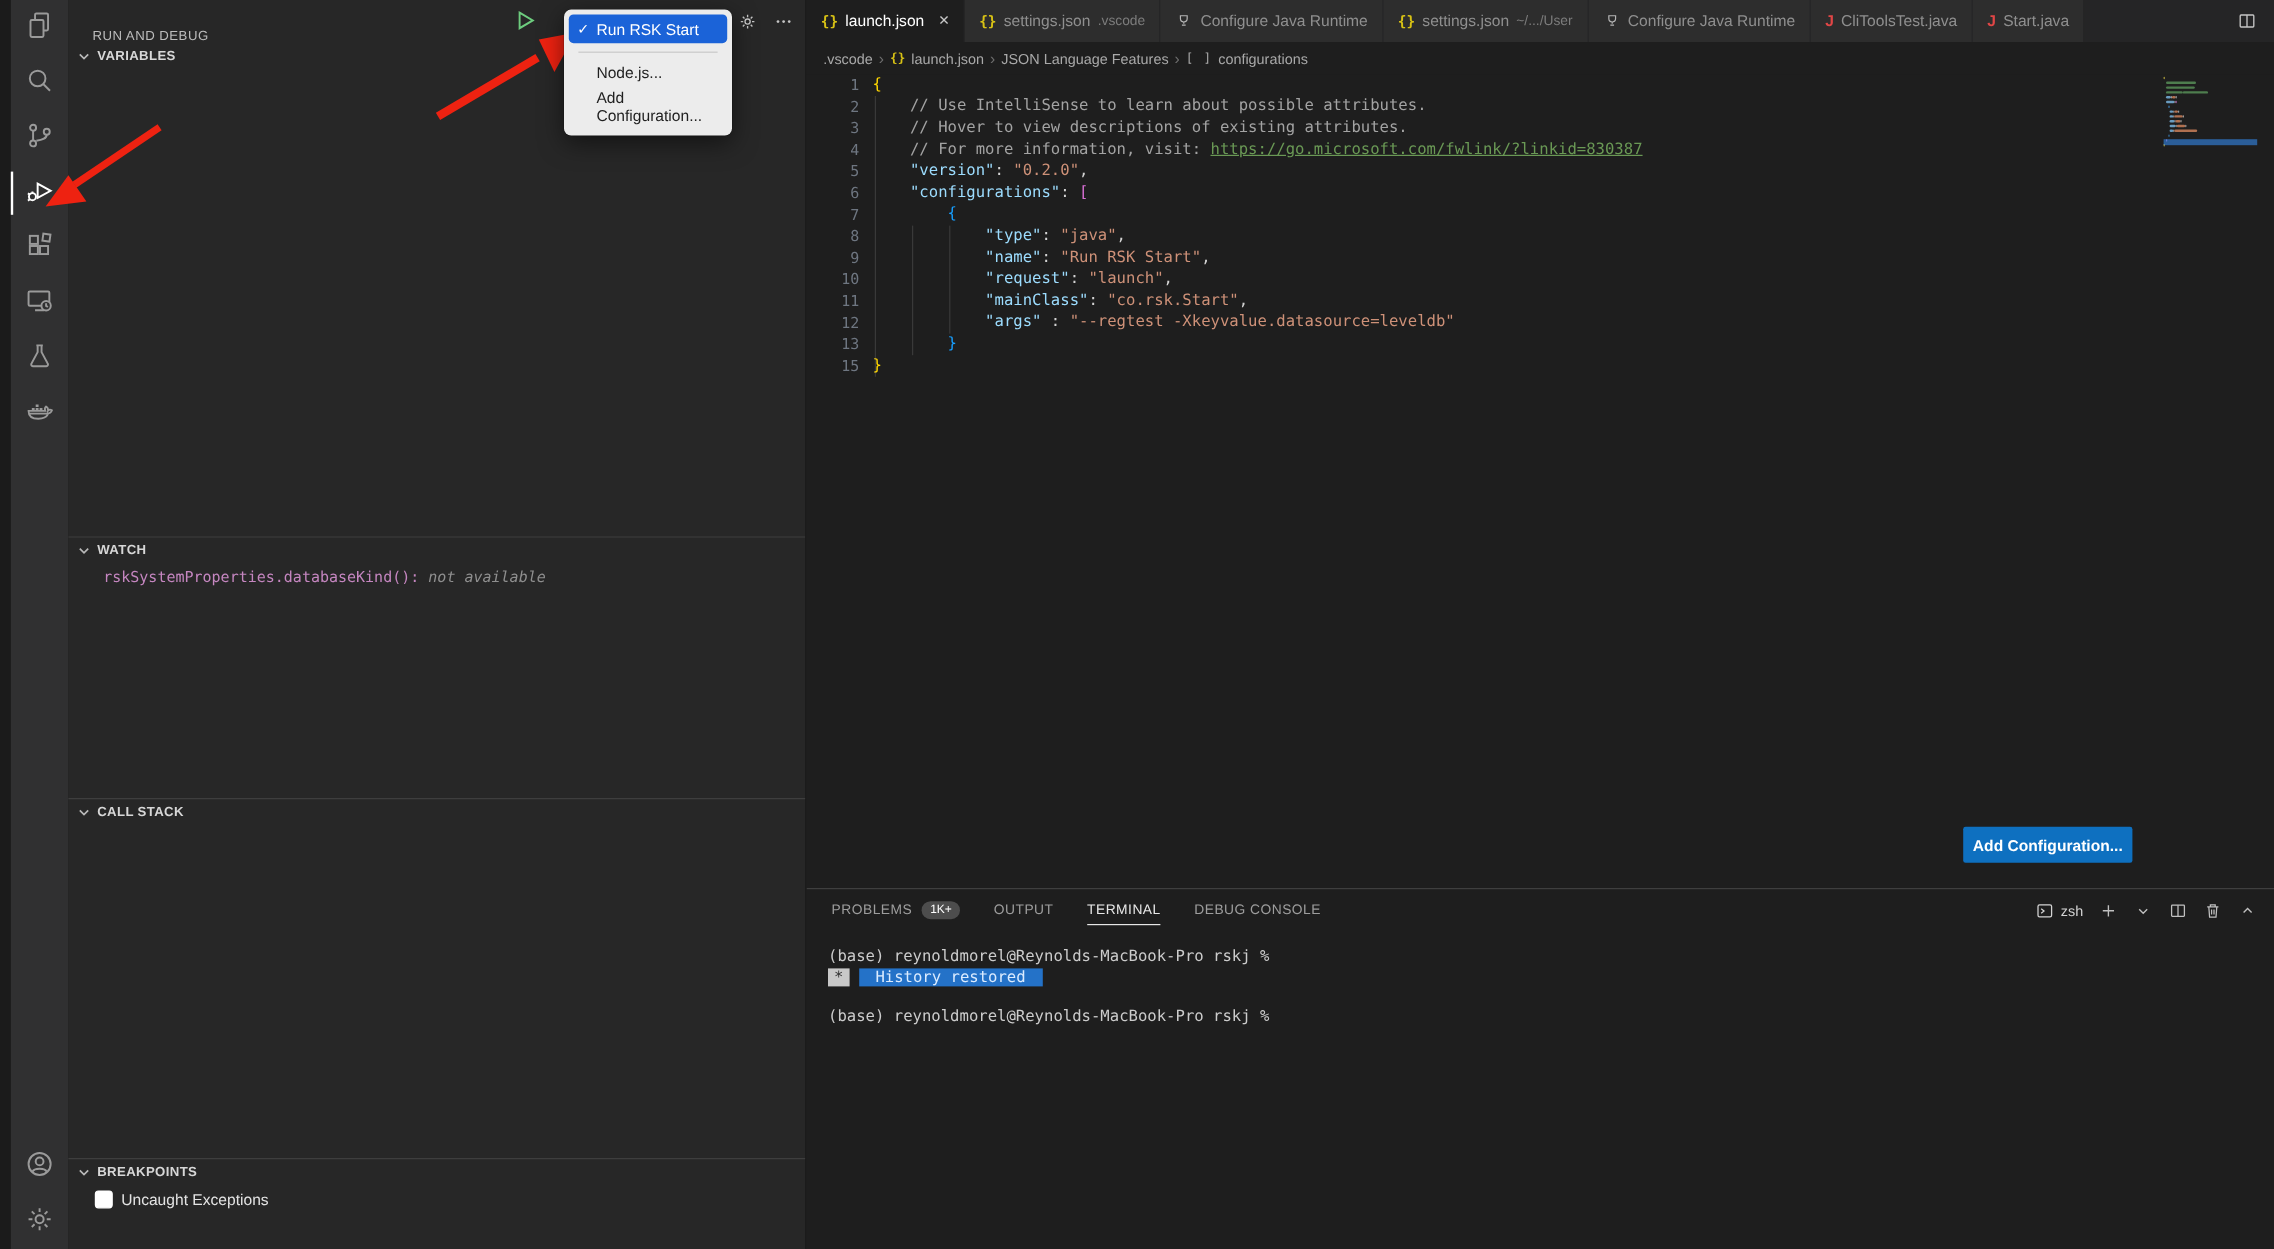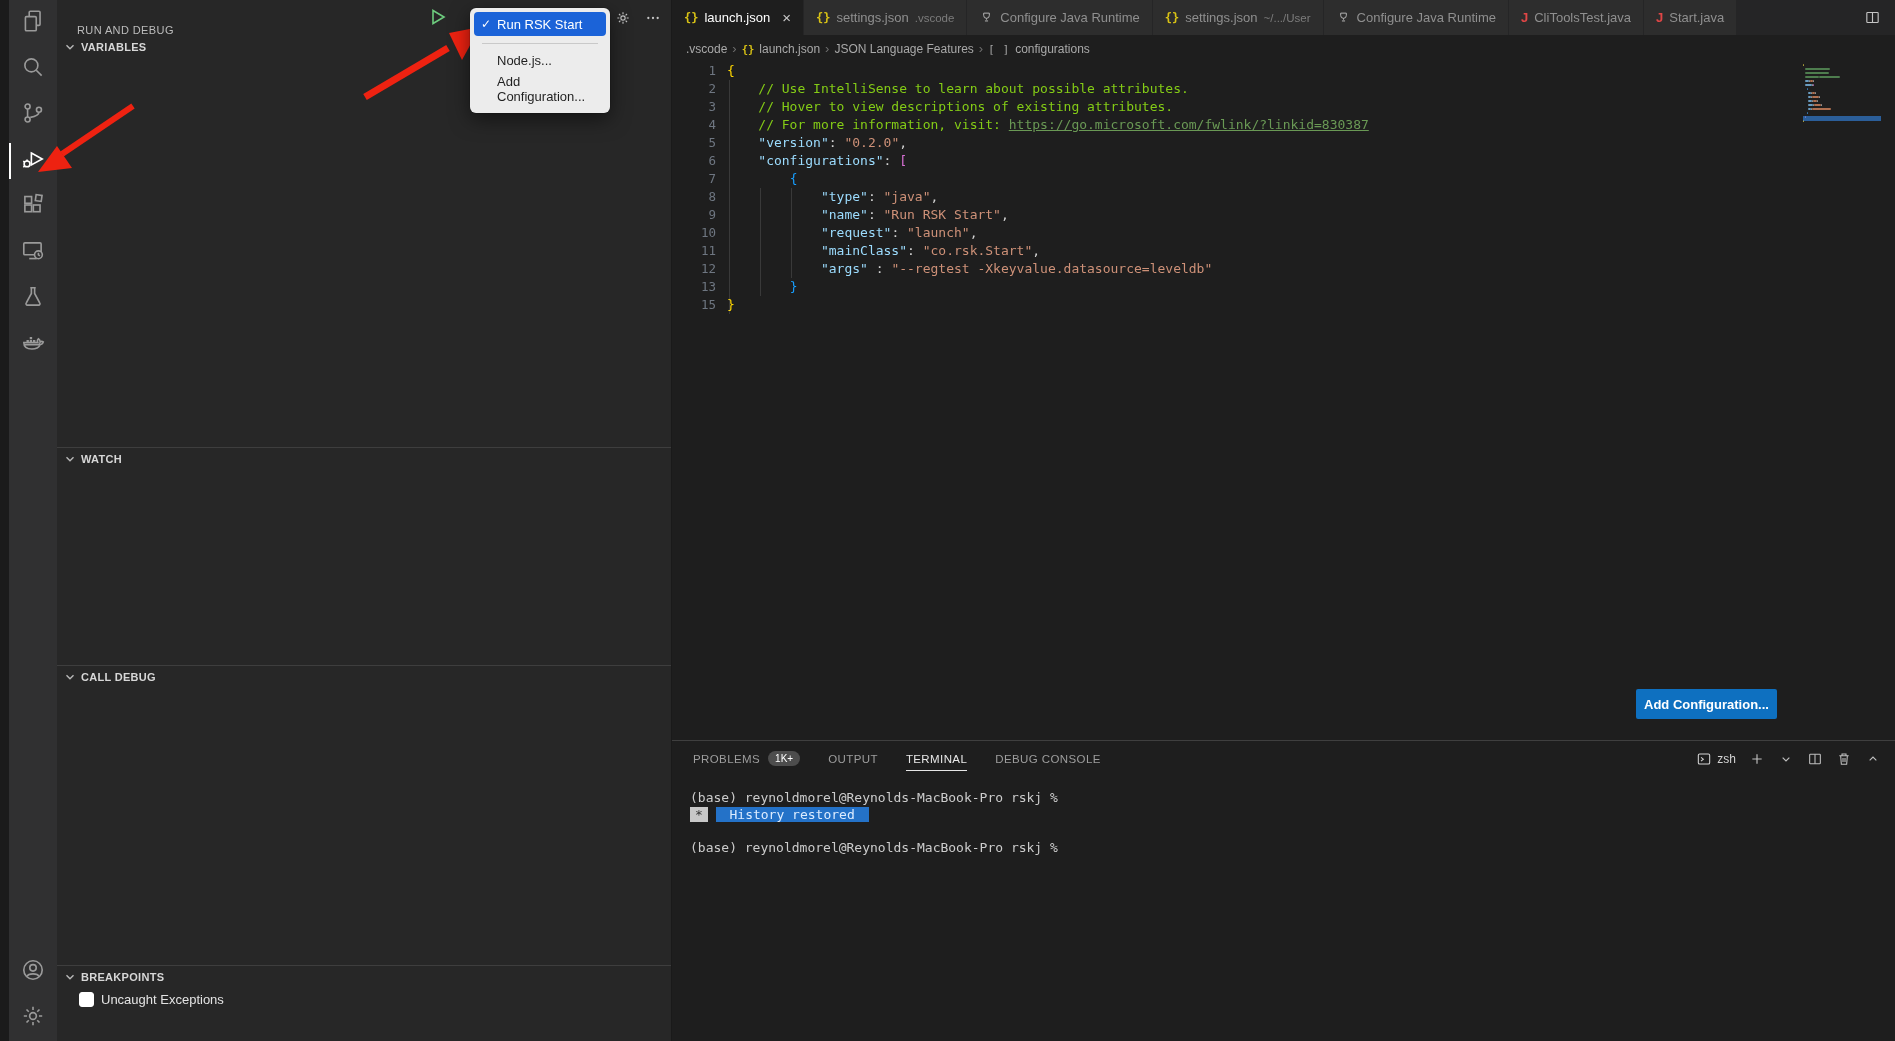--- a/index.html
+++ b/index.html
@@ -75,21 +75,21 @@
   .code-area { position:relative; flex:1; background:#1e1e1e; overflow:hidden; }
   .code-line { display:flex; height:18px; line-height:18px; position:relative;
     font-family:"DejaVu Sans Mono",monospace; font-size:13px; white-space:pre; }
   .code-line .ln { width:44px; text-align:right; color:#6e7681; flex:none;
     font-size:12.5px; }
   .code-line .ltext { padding-left:11px; }
   .code-line.current { border-top:1px solid #3a3a3a; border-bottom:1px solid #3a3a3a; }
   .code-line.current .ln { color:#c6c6c6; }
   .cursor { display:inline-block; width:1.5px; height:15px; background:#d4d4d4;
     vertical-align:middle; margin-left:0px; }
-  .tok-comment { color:#84cc16; }
+  .tok-comment { color:#a3a3a3; }
   .tok-link { color:#6a9955; text-decoration:underline; cursor:pointer; }
   .tok-key { color:#9cdcfe; }
   .tok-str { color:#ce9178; }
   .tok-punct { color:#d4d4d4; }
   .tok-b1 { color:#ffd700; }
   .tok-b2 { color:#da70d6; }
   .tok-b3 { color:#179fff; }
   .indent-guide { position:absolute; width:1px; background:rgba(255,255,255,.12); }
 
   .minimap { position:absolute; top:2px; right:14px; width:78px; height:64px; }
@@ -255,28 +255,29 @@
       </div>
     </section>
 
     <section class="side-section" style="top:447px">
       <div class="sec-header">
         <svg class="chev" viewBox="0 0 16 16" fill="none" stroke="currentColor" stroke-width="1.6">
             <path d="M4 6l4 4 4-4"></path>
           </svg>
         <span>WATCH</span>
       </div>
+      <div class="watch-item"><span>rskSystemProperties.databaseKind():</span> <span class="wval">not available</span></div>
     </section>
 
     <section class="side-section" style="top:665px">
       <div class="sec-header">
         <svg class="chev" viewBox="0 0 16 16" fill="none" stroke="currentColor" stroke-width="1.6">
             <path d="M4 6l4 4 4-4"></path>
           </svg>
-        <span>CALL DEBUG</span>
+        <span>CALL STACK</span>
       </div>
     </section>
 
     <section class="side-section" style="top:965px">
       <div class="sec-header">
         <svg class="chev" viewBox="0 0 16 16" fill="none" stroke="currentColor" stroke-width="1.6">
             <path d="M4 6l4 4 4-4"></path>
           </svg>
         <span>BREAKPOINTS</span>
       </div>

